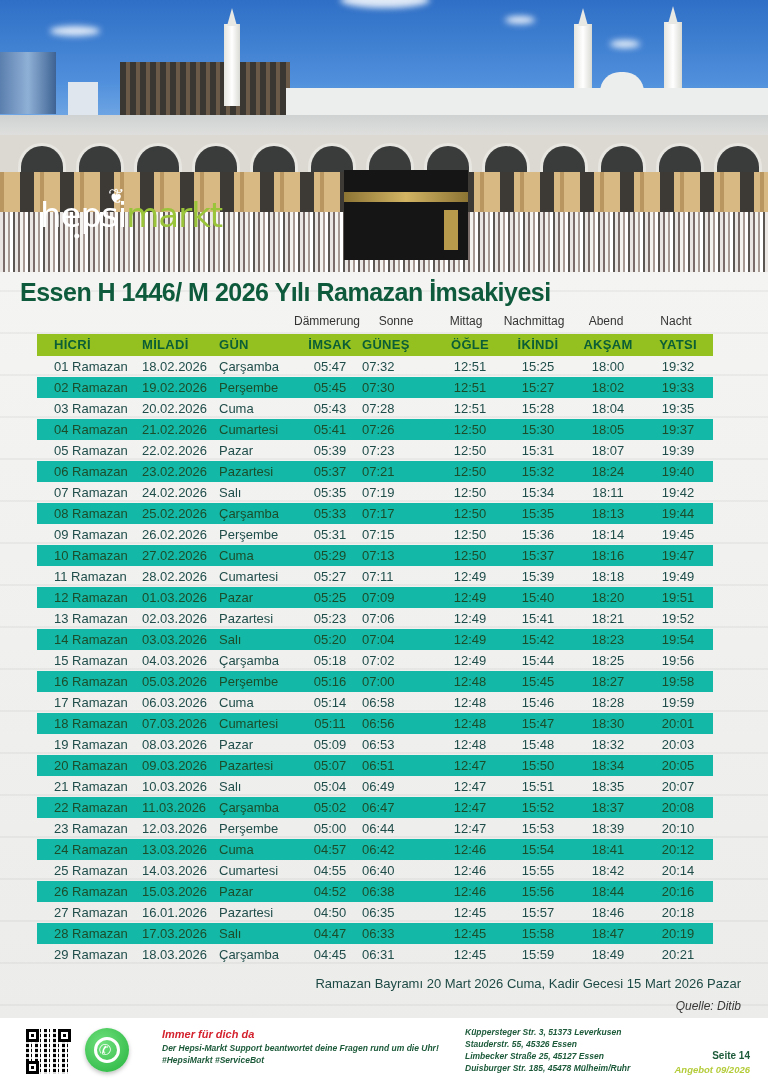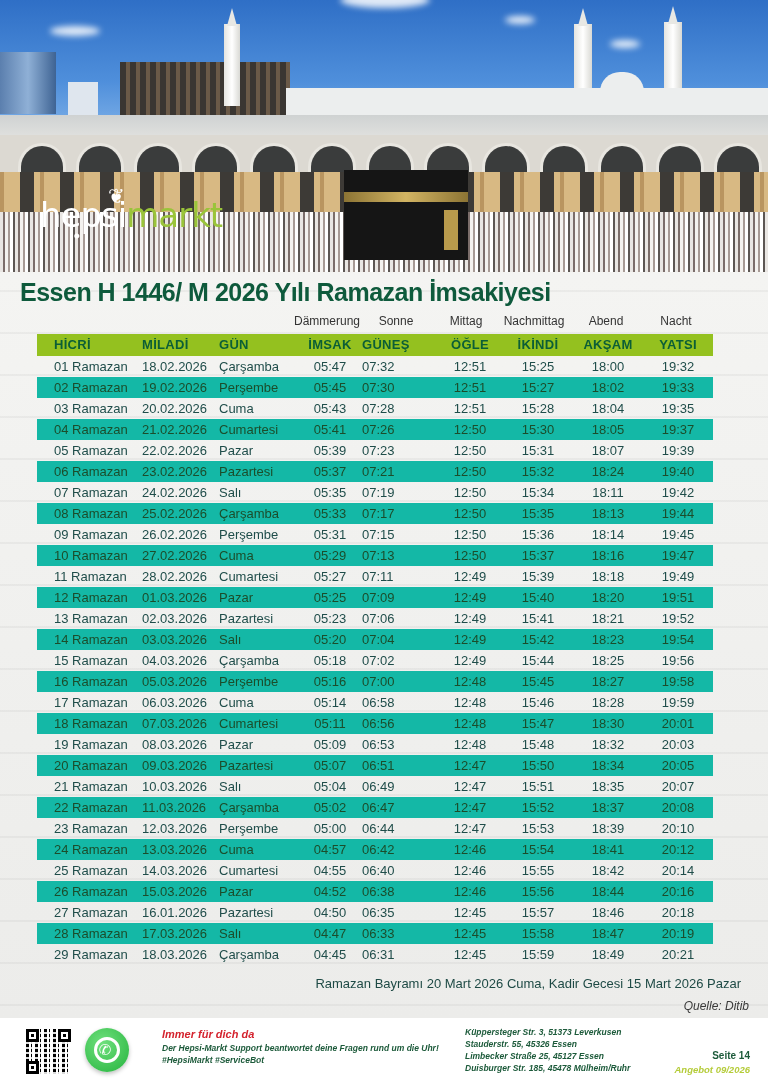--- a/index.html
+++ b/index.html
@@ -69,21 +69,21 @@
   .c-miladi { left: 105px; }
   .c-gun { left: 182px; }
   .c-imsak { left: 253px; width: 80px; text-align: center; }
   .c-gunes { left: 325px; width: 70px; text-align: left; }
   .c-ogle { left: 398px; width: 70px; text-align: center; }
   .c-ikindi { left: 466px; width: 70px; text-align: center; }
   .c-aksam { left: 536px; width: 70px; text-align: center; }
   .c-yatsi { left: 606px; width: 70px; text-align: center; }
 
   .note { position: absolute; right: 27px; top: 976px; font-size: 13px; color: #1e4a45; }
-  .source { position: absolute; right: 19px; top: 999px; font-size: 12px; font-style: italic; color: #3a3a3a; }
+  .source { position: absolute; right: 27px; top: 999px; font-size: 12px; font-style: italic; color: #3a3a3a; }
 
   
   .footer { position: absolute; left: 0; top: 1018px; width: 768px; height: 68px; background: #ffffff; }
   .qr { position: absolute; left: 26px; top: 11px; width: 45px; height: 45px; background:
       repeating-linear-gradient(90deg,#000 0 3px,#fff 3px 5px,#000 5px 6px,#fff 6px 9px),
       #000; }
   .qr::before { content: ""; position: absolute; inset: 0;
       background: repeating-linear-gradient(0deg, rgba(255,255,255,0.85) 0 2px, transparent 2px 5px); }
   .qr-finder { position: absolute; width: 13px; height: 13px; border: 3px solid #000; background: #fff; box-shadow: inset 0 0 0 2px #fff, inset 0 0 0 6px #000; }
   .wa { position: absolute; left: 85px; top: 10px; width: 44px; height: 44px; border-radius: 50%;

